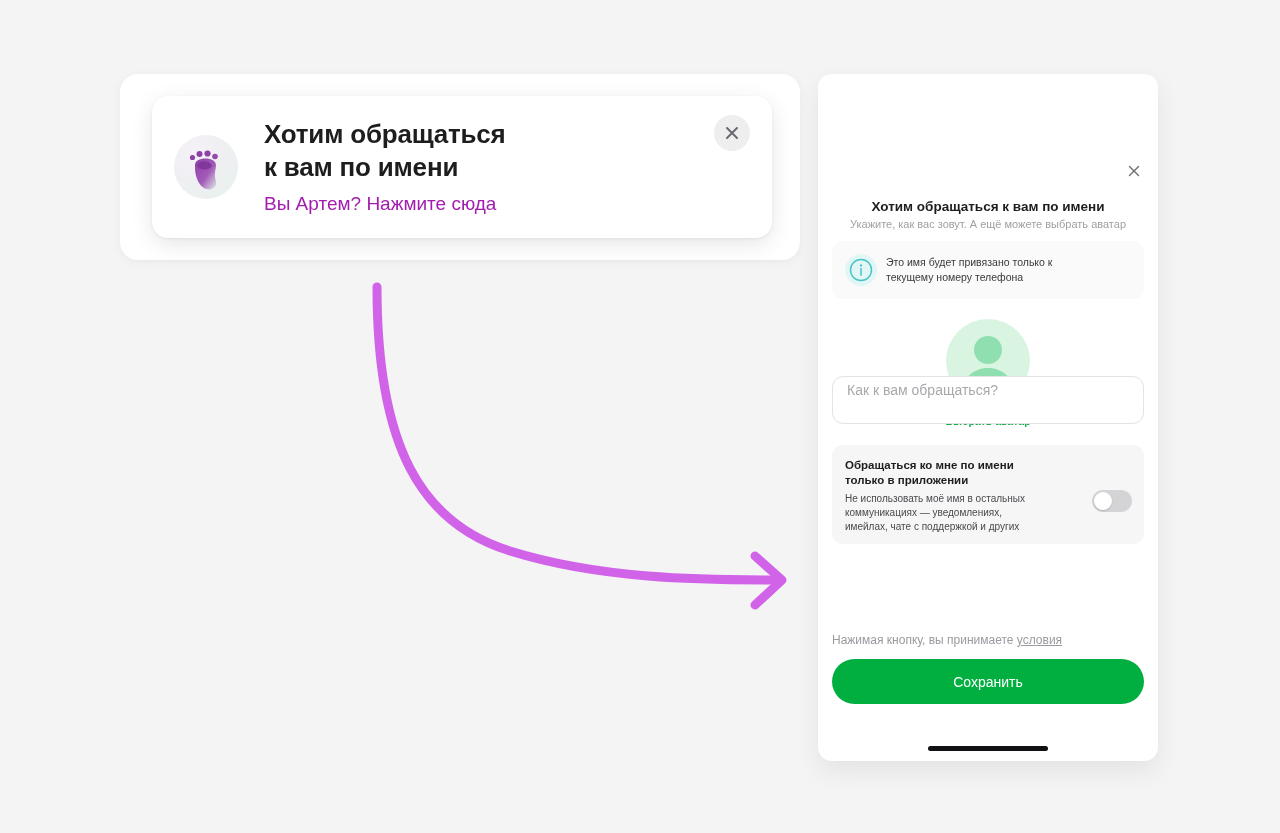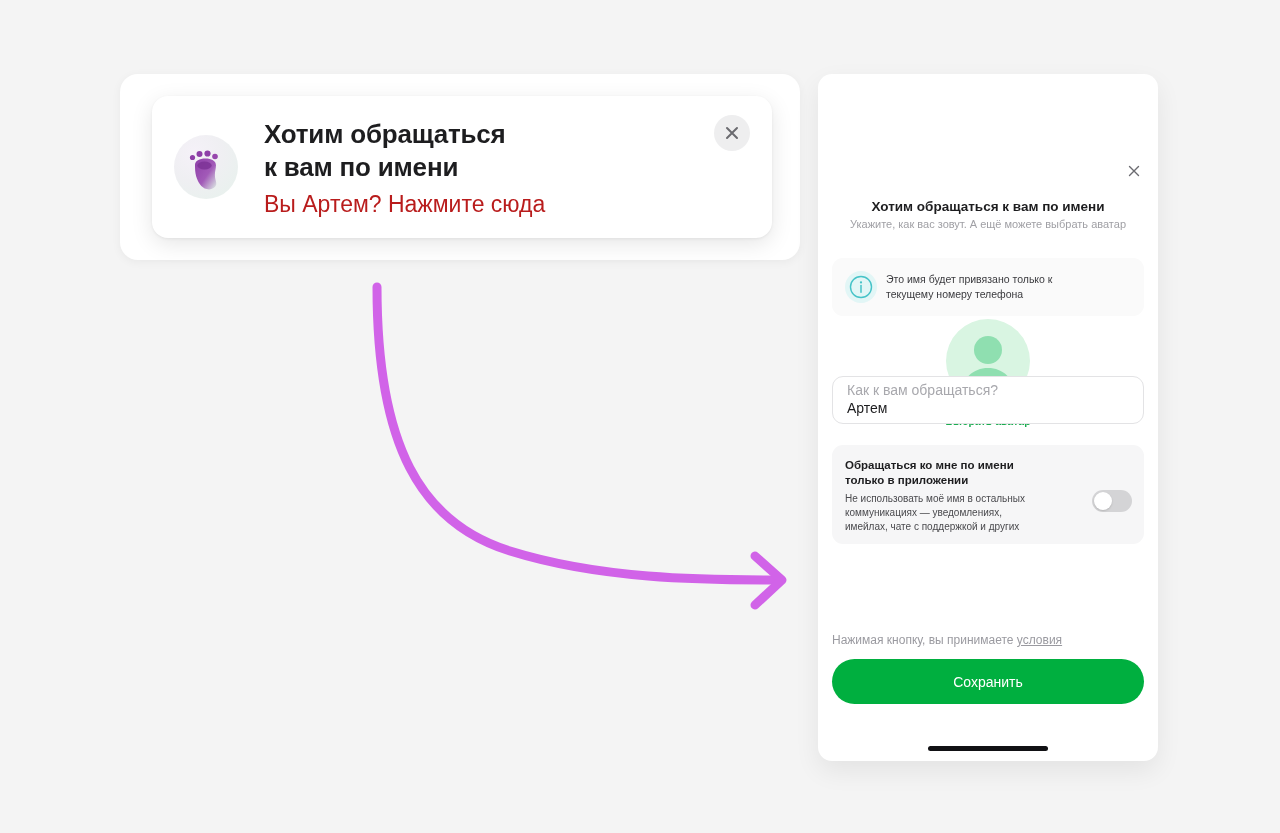--- a/index.html
+++ b/index.html
@@ -58,23 +58,23 @@
   #banner-title {
     font-size: 26px;
     line-height: 33px;
     font-weight: bold;
     color: #1d1d1f;
     letter-spacing: -0.2px;
     white-space: pre-line;
   }
   #banner-sub {
     margin-top: 8px;
-    font-size: 23px;
+    font-size: 19px;
     line-height: 24px;
-    color: #b91c1c;
+    color: #a21caf;
   }
   #banner-close {
     flex: 0 0 auto;
     width: 36px;
     height: 36px;
     border-radius: 50%;
     background: #eeeeef;
     display: flex;
     align-items: center;
     justify-content: center;
@@ -138,21 +138,21 @@
   #phone-subtitle {
     font-size: 11px;
     color: #a0a0a5;
     line-height: 15px;
     margin-top: 1px;
   }
 
   #info-card {
     position: absolute;
     left: 14px;
-    top: 184px;
+    top: 167px;
     width: 312px;
     height: 58px;
     background: #fafafa;
     border-radius: 11px;
     display: flex;
     align-items: center;
     box-sizing: border-box;
     padding: 0 12px;
   }
   #info-icon-wrap {
@@ -386,21 +386,20 @@
       <svg width="84" height="84" viewBox="0 0 84 84" aria-hidden="true">
         <circle cx="42" cy="31" r="14" fill="#8fdfb0"></circle>
         <path d="M42 49 C27 49 16 59.5 15 75 L69 75 C68 59.5 57 49 42 49 Z" fill="#8fdfb0"></path>
       </svg>
     </div>
     <span id="avatar-link">Выбрать аватар</span>
   </div>
 
   <div id="name-field">
     <div id="name-label">Как к вам обращаться?</div>
-    <div id="name-value">Артем</div>
   </div>
 
   <div id="toggle-card">
     <div id="toggle-texts">
       <div id="toggle-title">Обращаться ко мне по имени
 только в приложении</div>
       <div id="toggle-desc">Не использовать моё имя в остальных
 коммуникациях — уведомлениях,
 имейлах, чате с поддержкой и других</div>
     </div>

